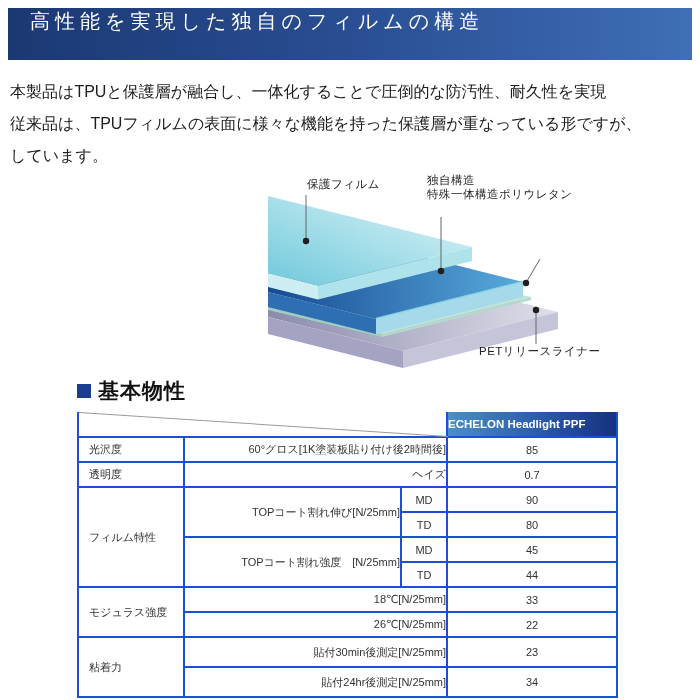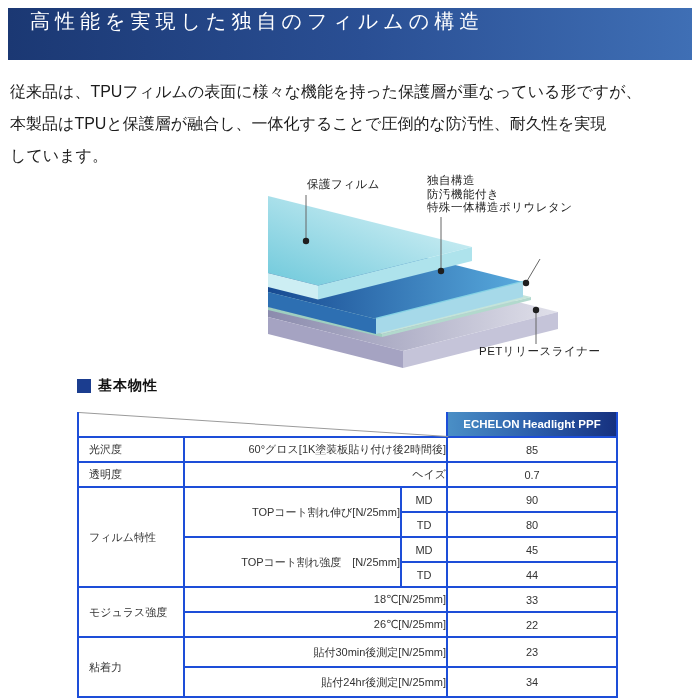--- a/index.html
+++ b/index.html
@@ -30,57 +30,57 @@
   .diagram svg{position:absolute;left:0;top:0;}
   .dlabel{
     position:absolute;font-size:11.5px;line-height:13.5px;color:#222;
     letter-spacing:0.5px;white-space:nowrap;
   }
   
   .section-title{
     position:absolute;left:77px;top:377px;display:flex;align-items:center;
   }
   .section-title .sq{width:14px;height:14px;background:#1b3d8f;margin-right:7px;}
-  .section-title .txt{font-size:14px;font-weight:bold;color:#111;letter-spacing:1px;}
+  .section-title .txt{font-size:21px;font-weight:bold;color:#111;letter-spacing:1px;}
   
   .spec-table{
     position:absolute;left:77px;top:412px;width:539px;height:285px;
     border-collapse:collapse;table-layout:fixed;font-size:11px;color:#333;
   }
   .spec-table td{border:2px solid #1d4ed8;padding:0;vertical-align:middle;}
   .spec-table tr{height:25px;}
   .spec-table tr.tall{height:30px;}
   td.head-empty{
     border-top:none;position:relative;background:#ffffff;
   }
   .diag{
     position:absolute;left:0;top:0;width:370px;height:0;
     border-top:1px solid #9b9b9b;transform-origin:left top;
     transform:rotate(3.72deg);
   }
   td.head-product{
     background:linear-gradient(90deg,#4a8fc6 0%,#2a5aa8 55%,#16317f 100%);
-    color:#ffffff;font-weight:bold;font-size:11.5px;text-align:center;
+    color:#ffffff;font-weight:bold;font-size:11.5px;
     border-top:none;
   }
   td.cat{padding-left:10px;text-align:left;}
   td.desc{padding-left:12px;text-align:right;}
   td.dir{text-align:center;}
   td.val{text-align:center;}
 </style>
 </head>
 <body>
 
 <div class="header-bar">
   <span class="title">高性能を実現した独自のフィルムの構造</span>
 </div>
 
 <div class="intro">
+  <div>本製品はTPUと保護層が融合し、一体化することで圧倒的な防汚性、耐久性を実現</div>
   <div>従来品は、TPUフィルムの表面に様々な機能を持った保護層が重なっている形ですが、</div>
-  <div>本製品はTPUと保護層が融合し、一体化することで圧倒的な防汚性、耐久性を実現</div>
   <div>しています。</div>
 </div>
 
 <div class="diagram">
   <svg width="505" height="200" viewBox="0 0 505 200">
     <defs>
       <linearGradient id="gradCyan" x1="0%" y1="100%" x2="100%" y2="0%">
         <stop offset="0%" stop-color="#6fc9db"></stop>
           <stop offset="100%" stop-color="#e2f6f9"></stop>
       </linearGradient>
@@ -131,21 +131,20 @@
       <circle cx="111" cy="71" r="3.2"></circle>
       <circle cx="246" cy="101" r="3.2"></circle>
       <circle cx="331" cy="113" r="3.2"></circle>
       <circle cx="341" cy="140" r="3.2"></circle>
     </g>
   </svg>
 
   <div class="dlabel" style="left:112px;top:8px;">保護フィルム</div>
   <div class="dlabel" style="left:232px;top:4px;">
     <div>独自構造</div>
-    <div>防汚機能付き</div>
     <div>特殊一体構造ポリウレタン</div>
   </div>
   <div class="dlabel" style="left:284px;top:175px;">PETリリースライナー</div>
 </div>
 
 <div class="section-title">
   <span class="sq"></span>
   <span class="txt">基本物性</span>
 </div>
 

